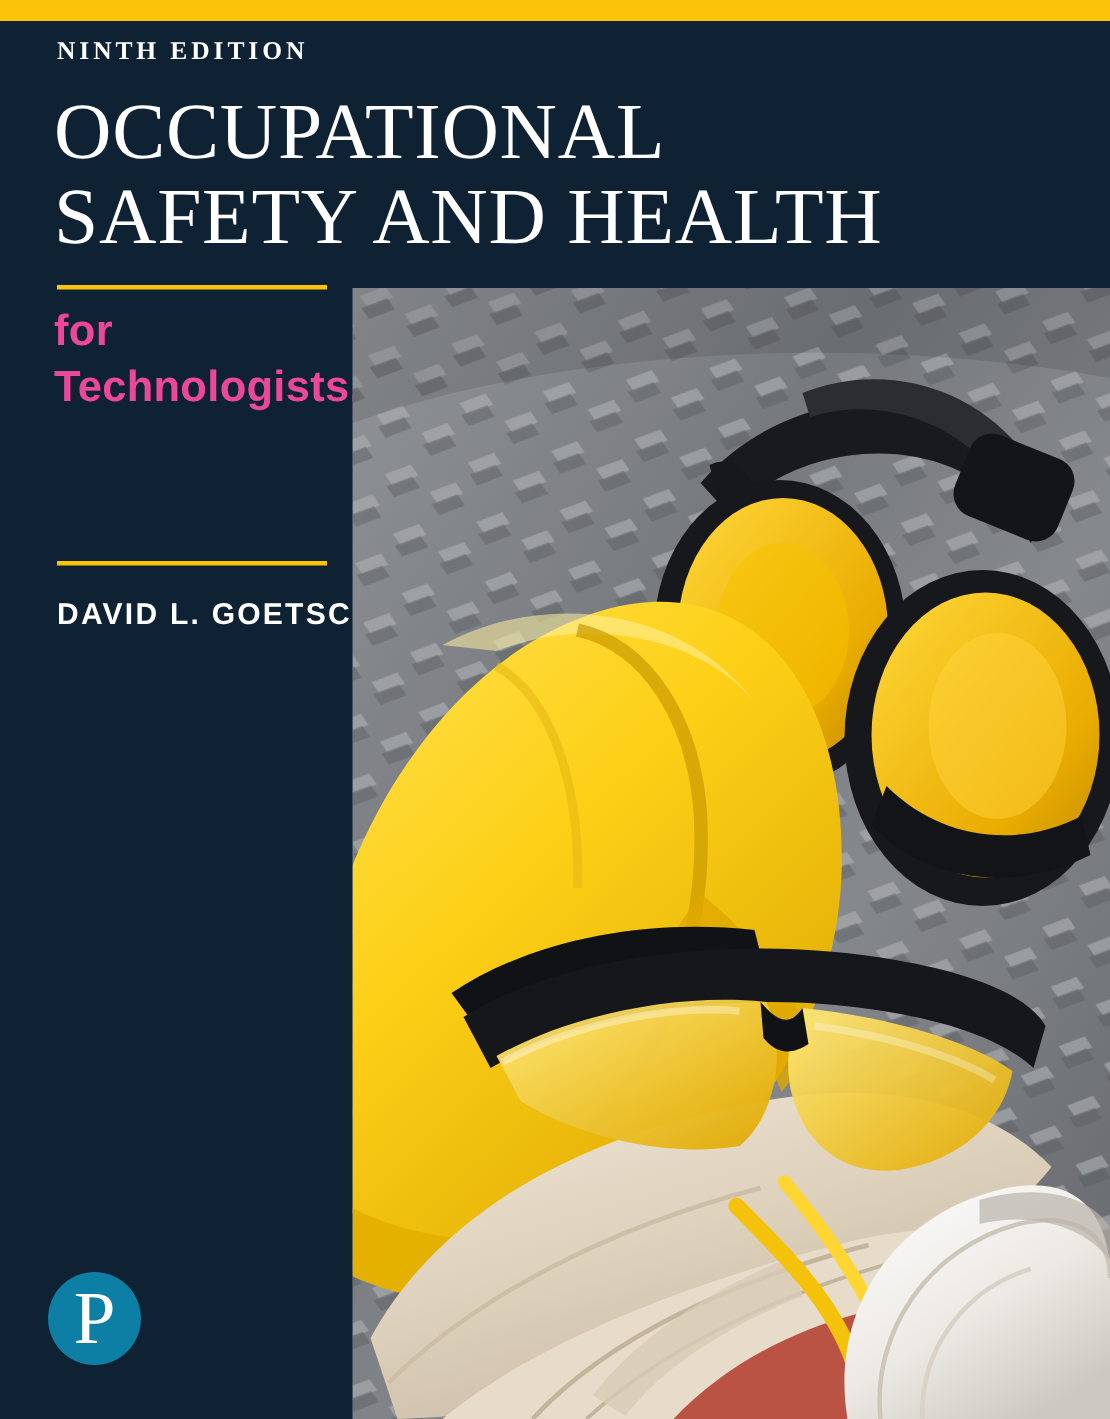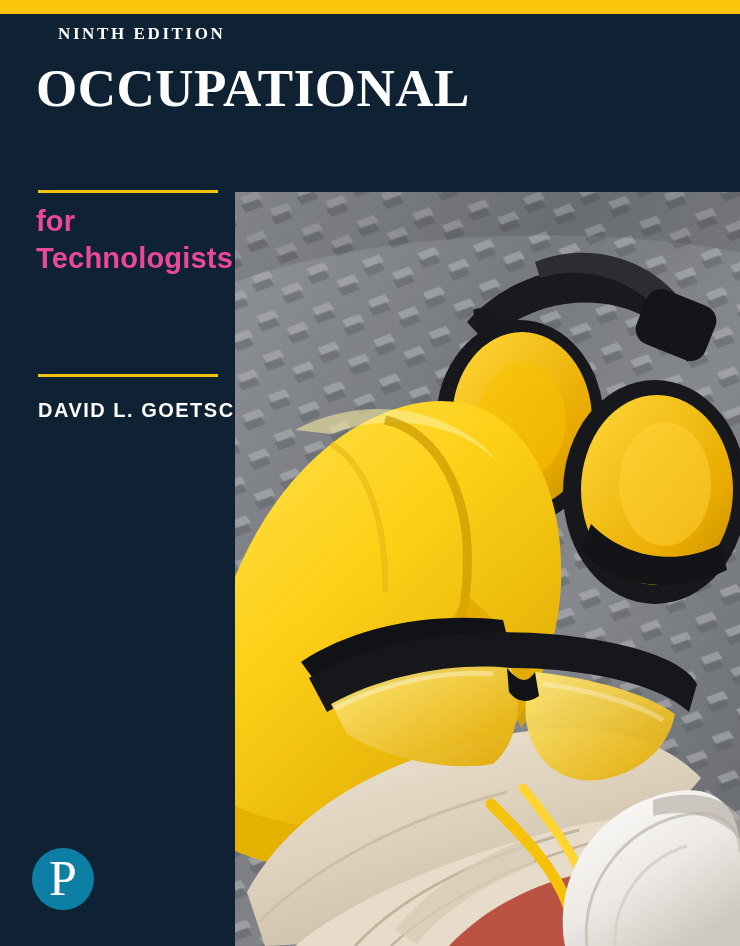--- a/index.html
+++ b/index.html
@@ -40,32 +40,31 @@
   .edition {
     position: absolute;
     left: 38px;
     top: 24px;
     color: #ffffff;
     font-size: 17px;
     letter-spacing: 2.6px;
     font-weight: bold;
     text-transform: uppercase;
     font-family: "Liberation Serif", serif;
-    margin-left: 20px;
   }
 
   
   .title {
     position: absolute;
     left: 36px;
     top: 60px;
     width: 600px;
     color: #ffffff;
     font-family: "Liberation Serif", serif;
-    font-weight: bold;
+    font-weight: normal;
     font-size: 53px;
     line-height: 1.08;
     letter-spacing: 0.5px;
   }
   .title .line {
     display: block;
     white-space: nowrap;
   }
 
   
@@ -145,20 +144,21 @@
 
 <div id="cover">
 
   <div class="top-band"></div>
   <div class="navy-bg"></div>
 
   <div class="edition">NINTH EDITION</div>
 
   <div class="title">
     <span class="line">OCCUPATIONAL</span>
+    <span class="line">SAFETY AND HEALTH</span>
   </div>
 
   <div class="rule rule-top"></div>
 
   <div class="subtitle">
     <span class="sline">for</span>
     <span class="sline">Technologists,</span>
   </div>
 
   <div class="rule rule-bottom"></div>

